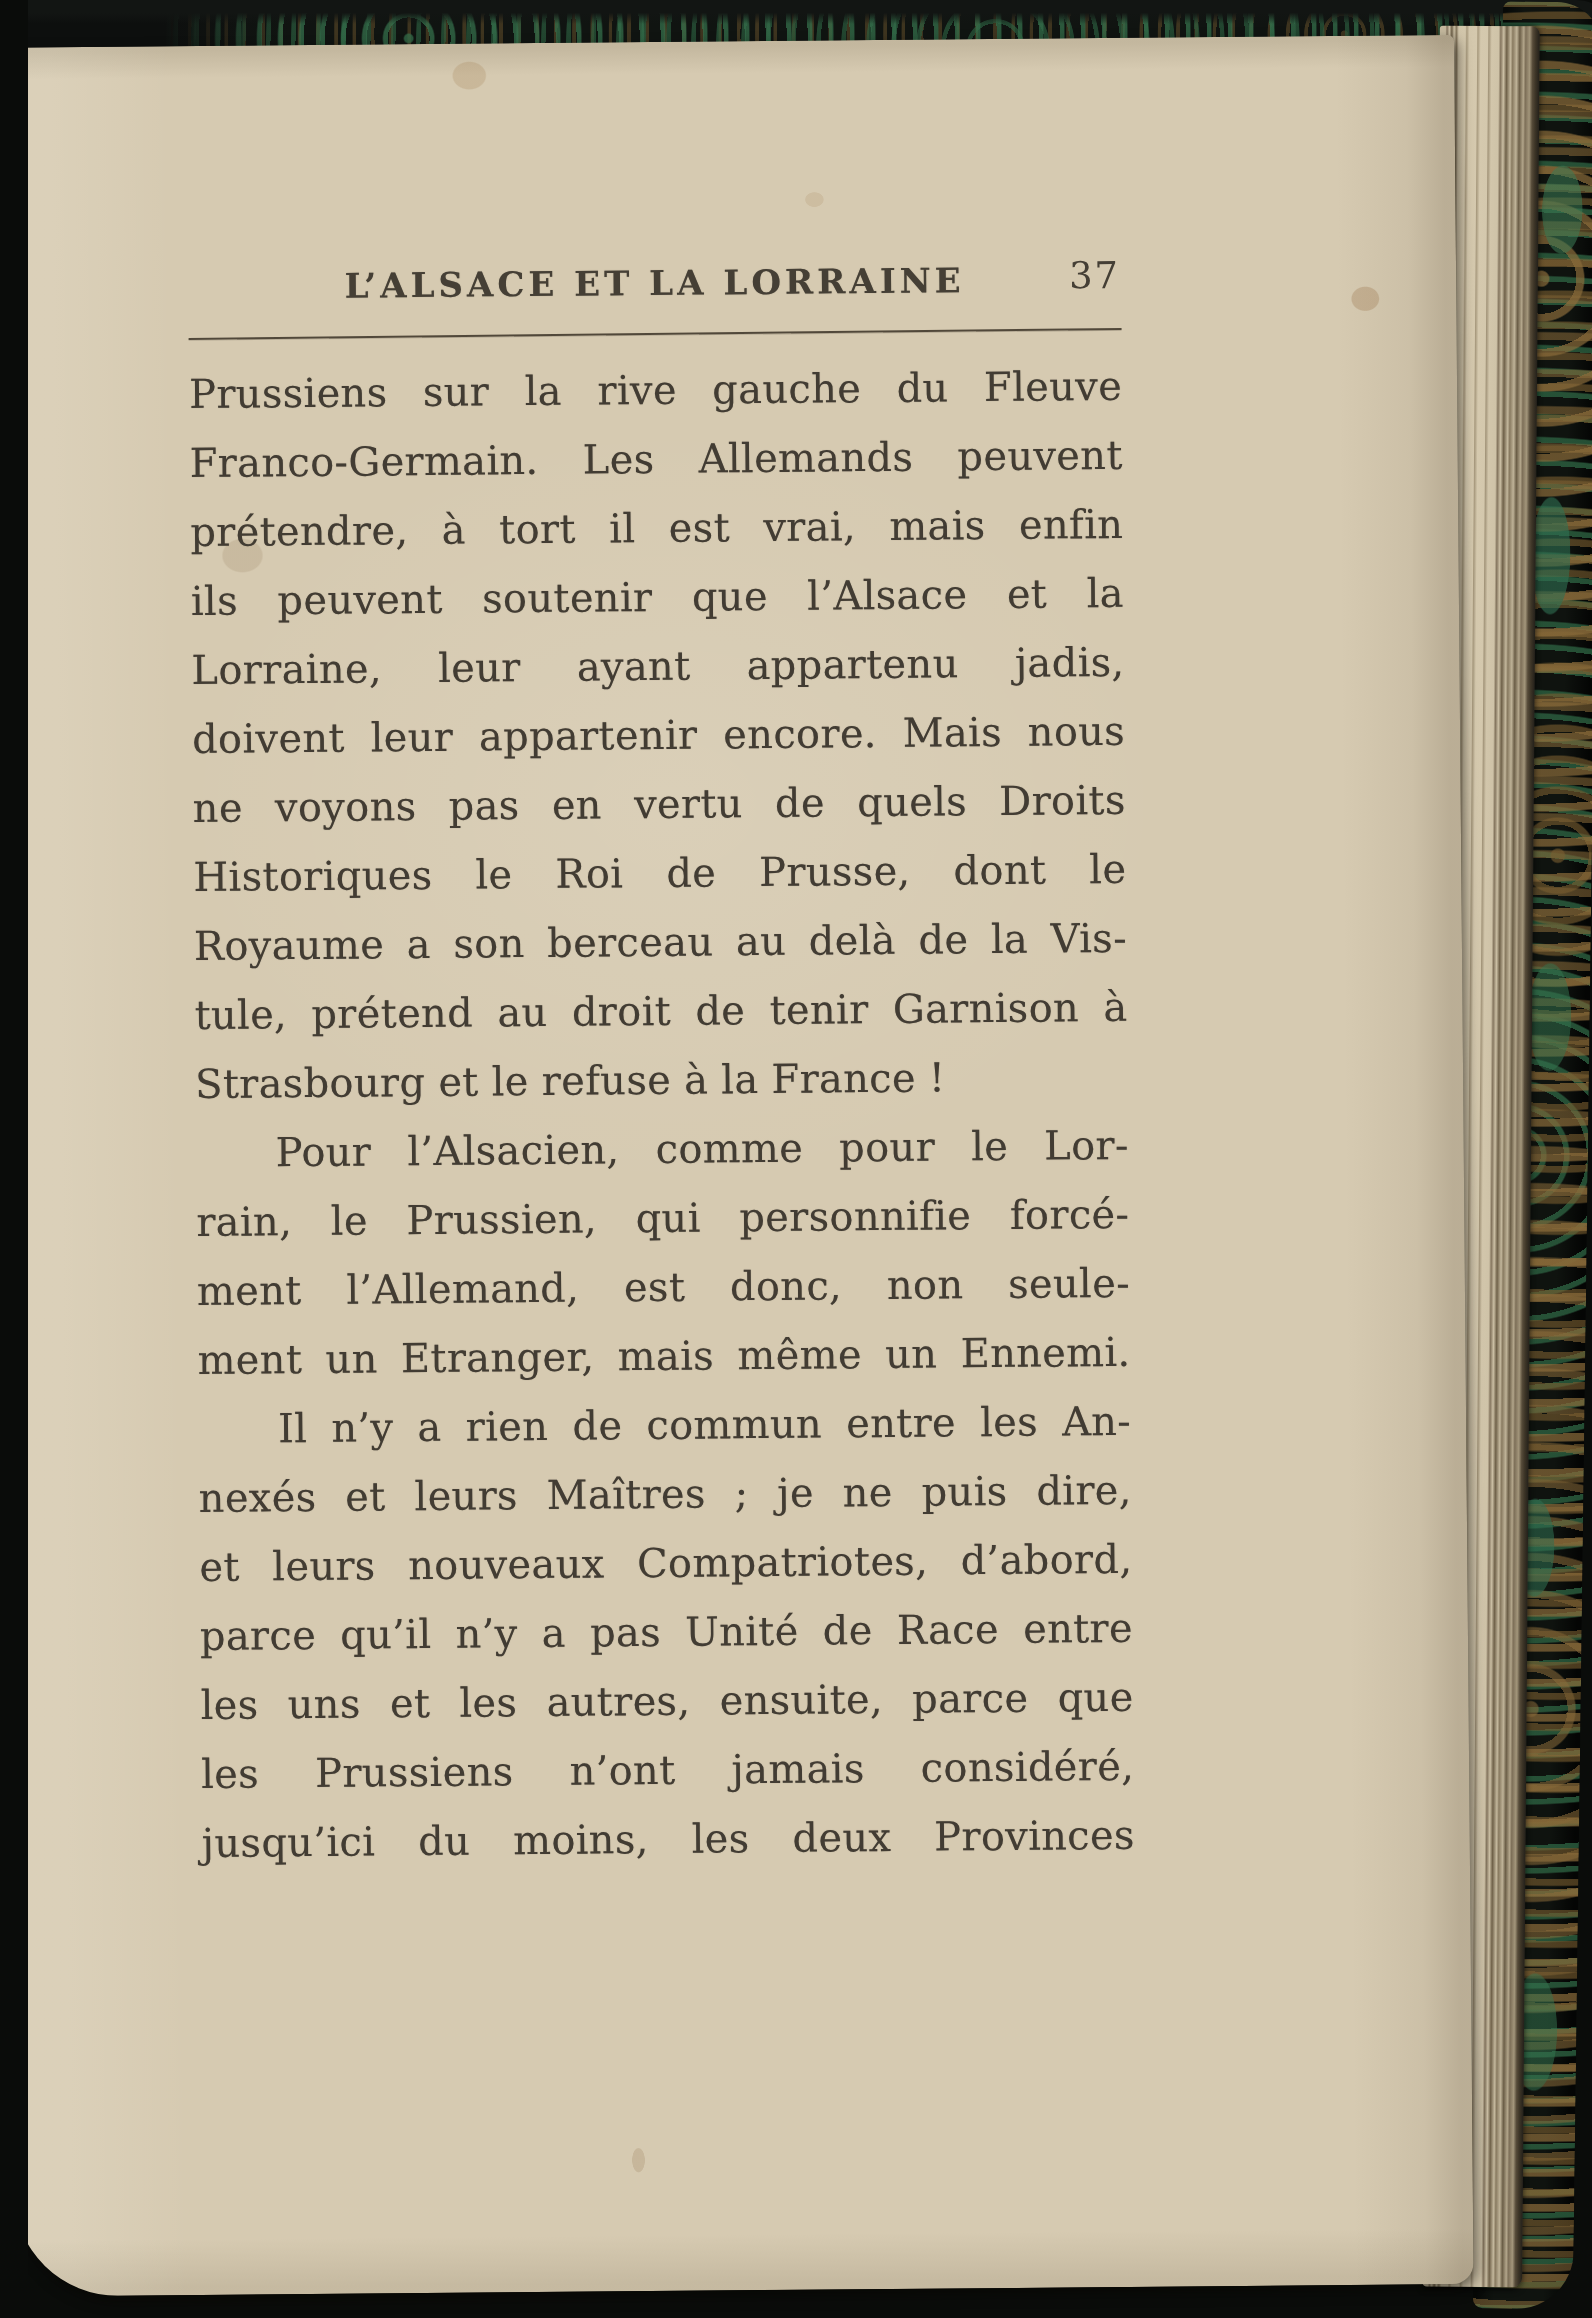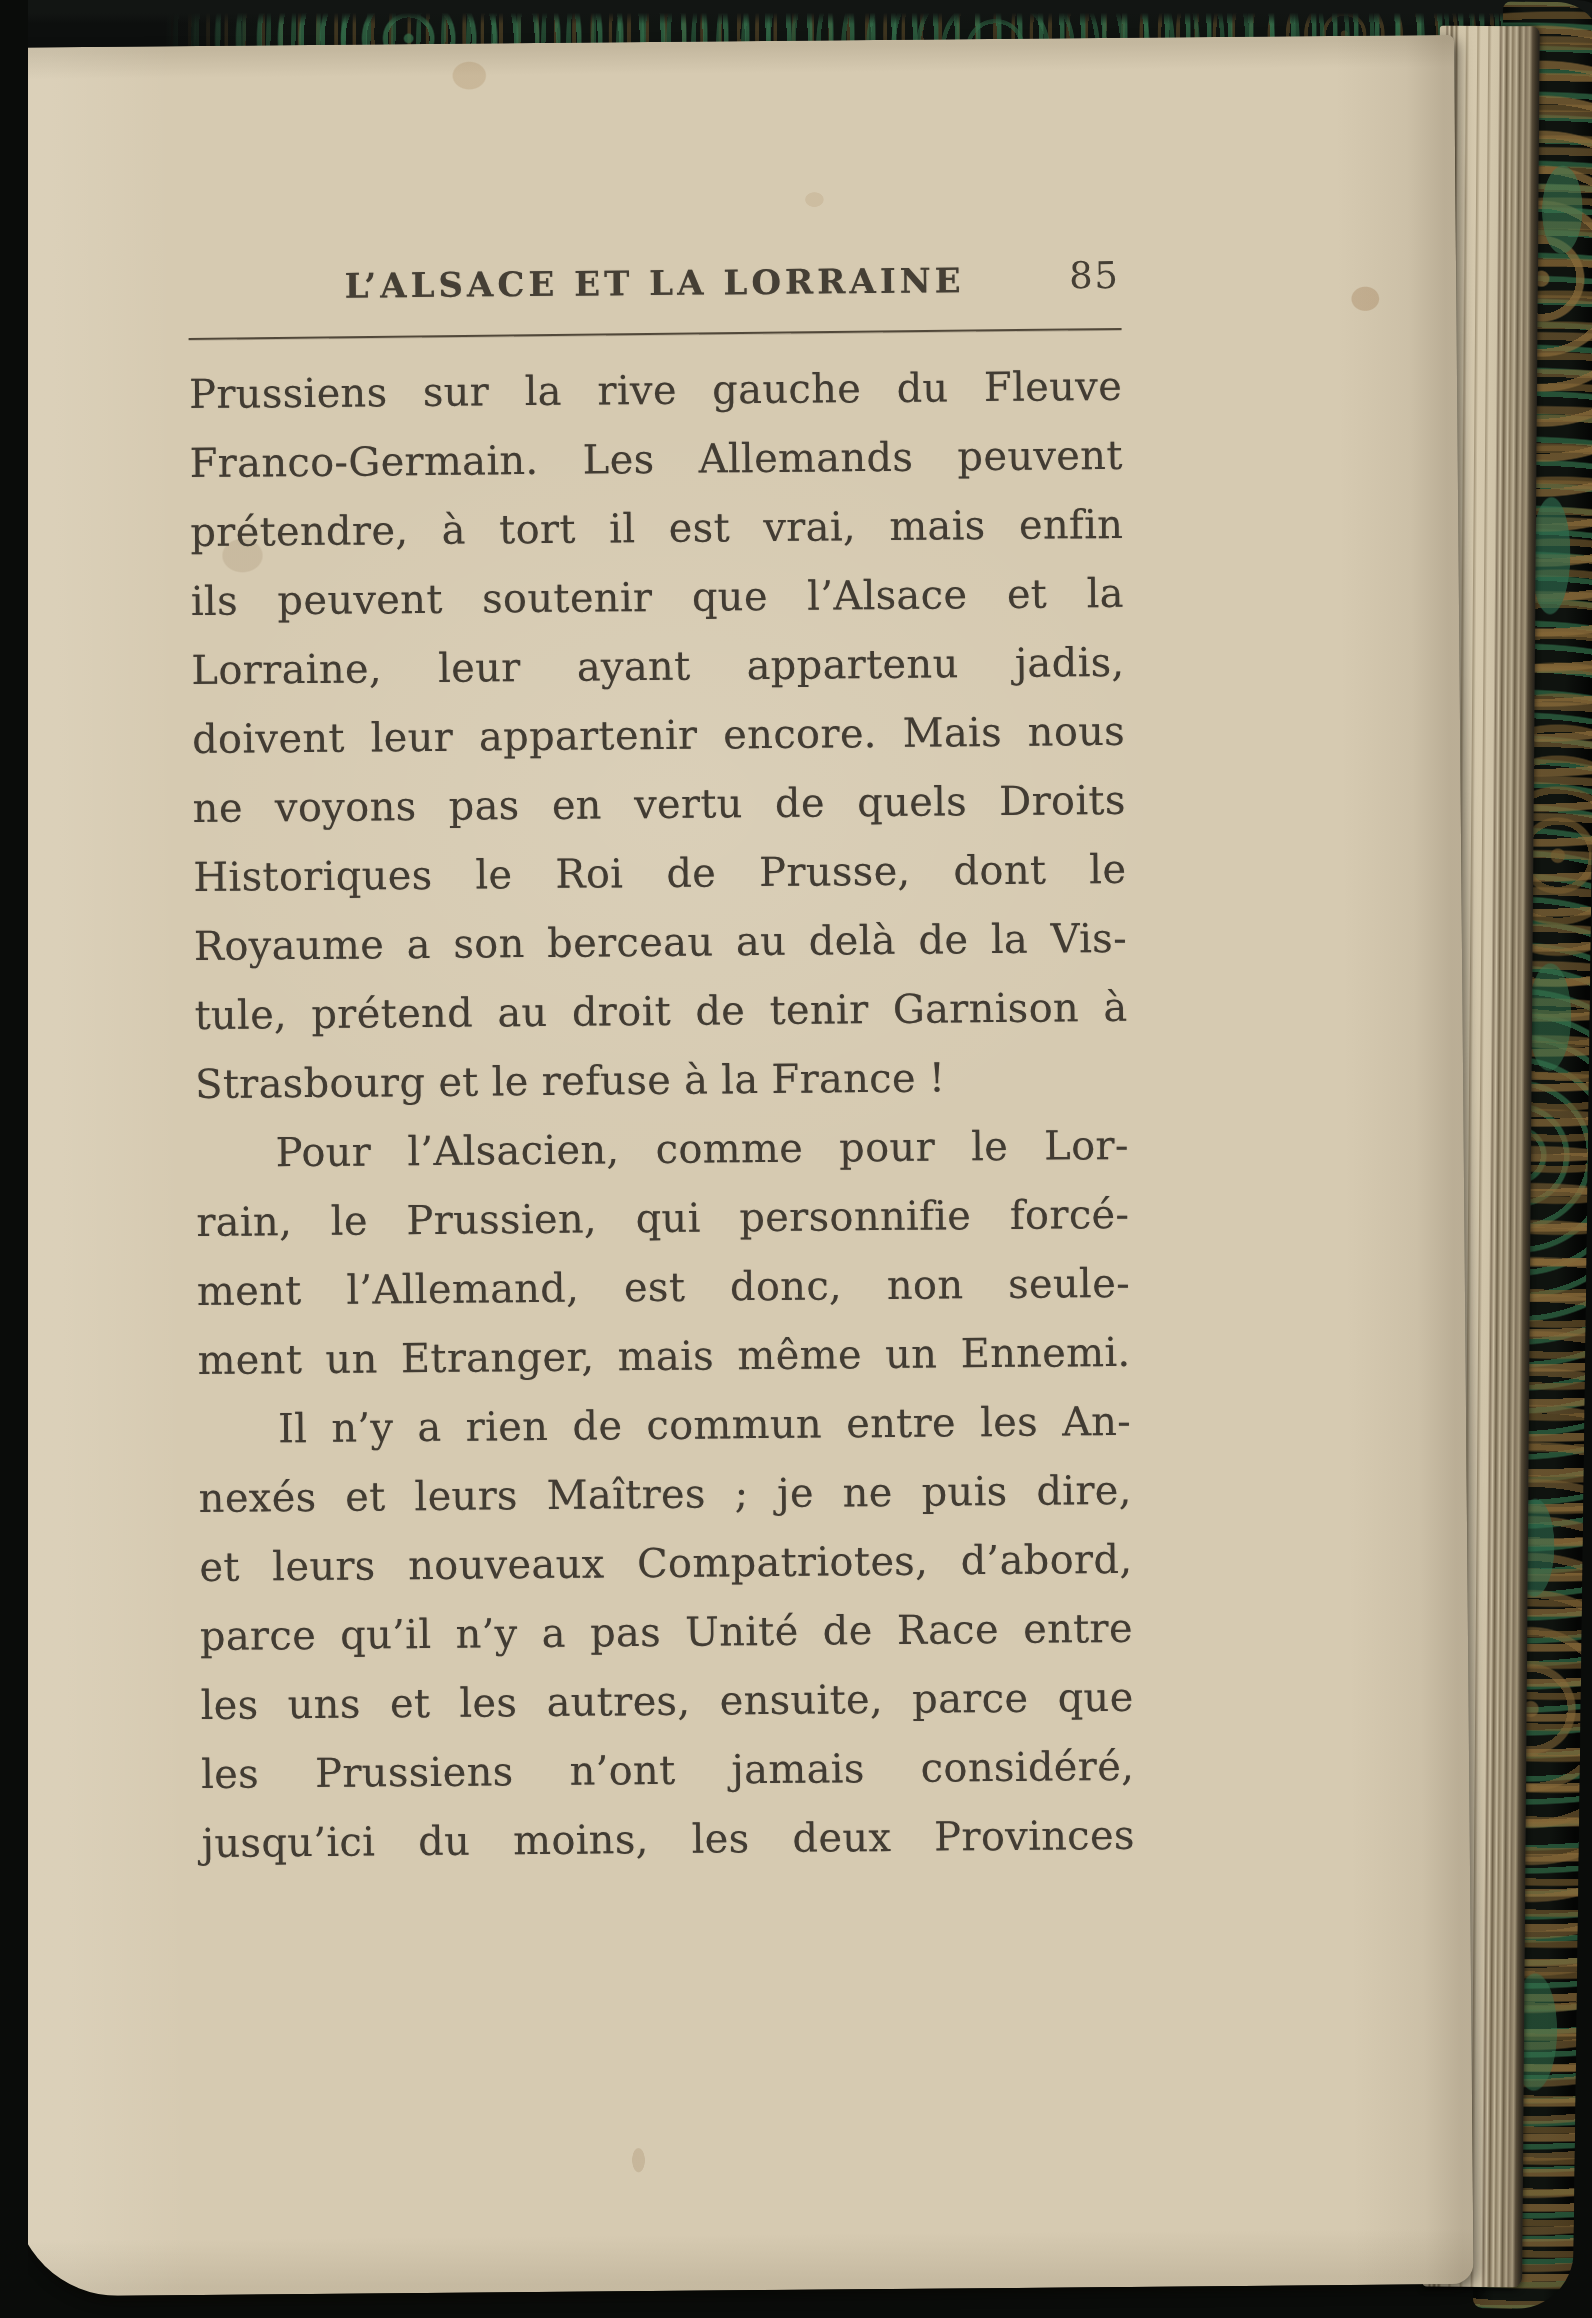--- a/index.html
+++ b/index.html
@@ -144,21 +144,21 @@
 
   <div class="cover-right"></div>
 
   <div class="fore-edge"></div>
 
   <div class="sheet">
     <div class="content">
 
       <div class="header-row">
         <div class="header-title">L’ALSACE ET LA LORRAINE</div>
-        <div class="page-num">85</div>
+        <div class="page-num">37</div>
       </div>
 
       <div class="rule"></div>
 
       <div class="text-block">
           <div class="line">Prussiens sur la rive gauche du Fleuve</div>
           <div class="line">Franco-Germain. Les Allemands peuvent</div>
           <div class="line">prétendre, à tort il est vrai, mais enfin</div>
           <div class="line">ils peuvent soutenir que l’Alsace et la</div>
           <div class="line">Lorraine, leur ayant appartenu jadis,</div>

